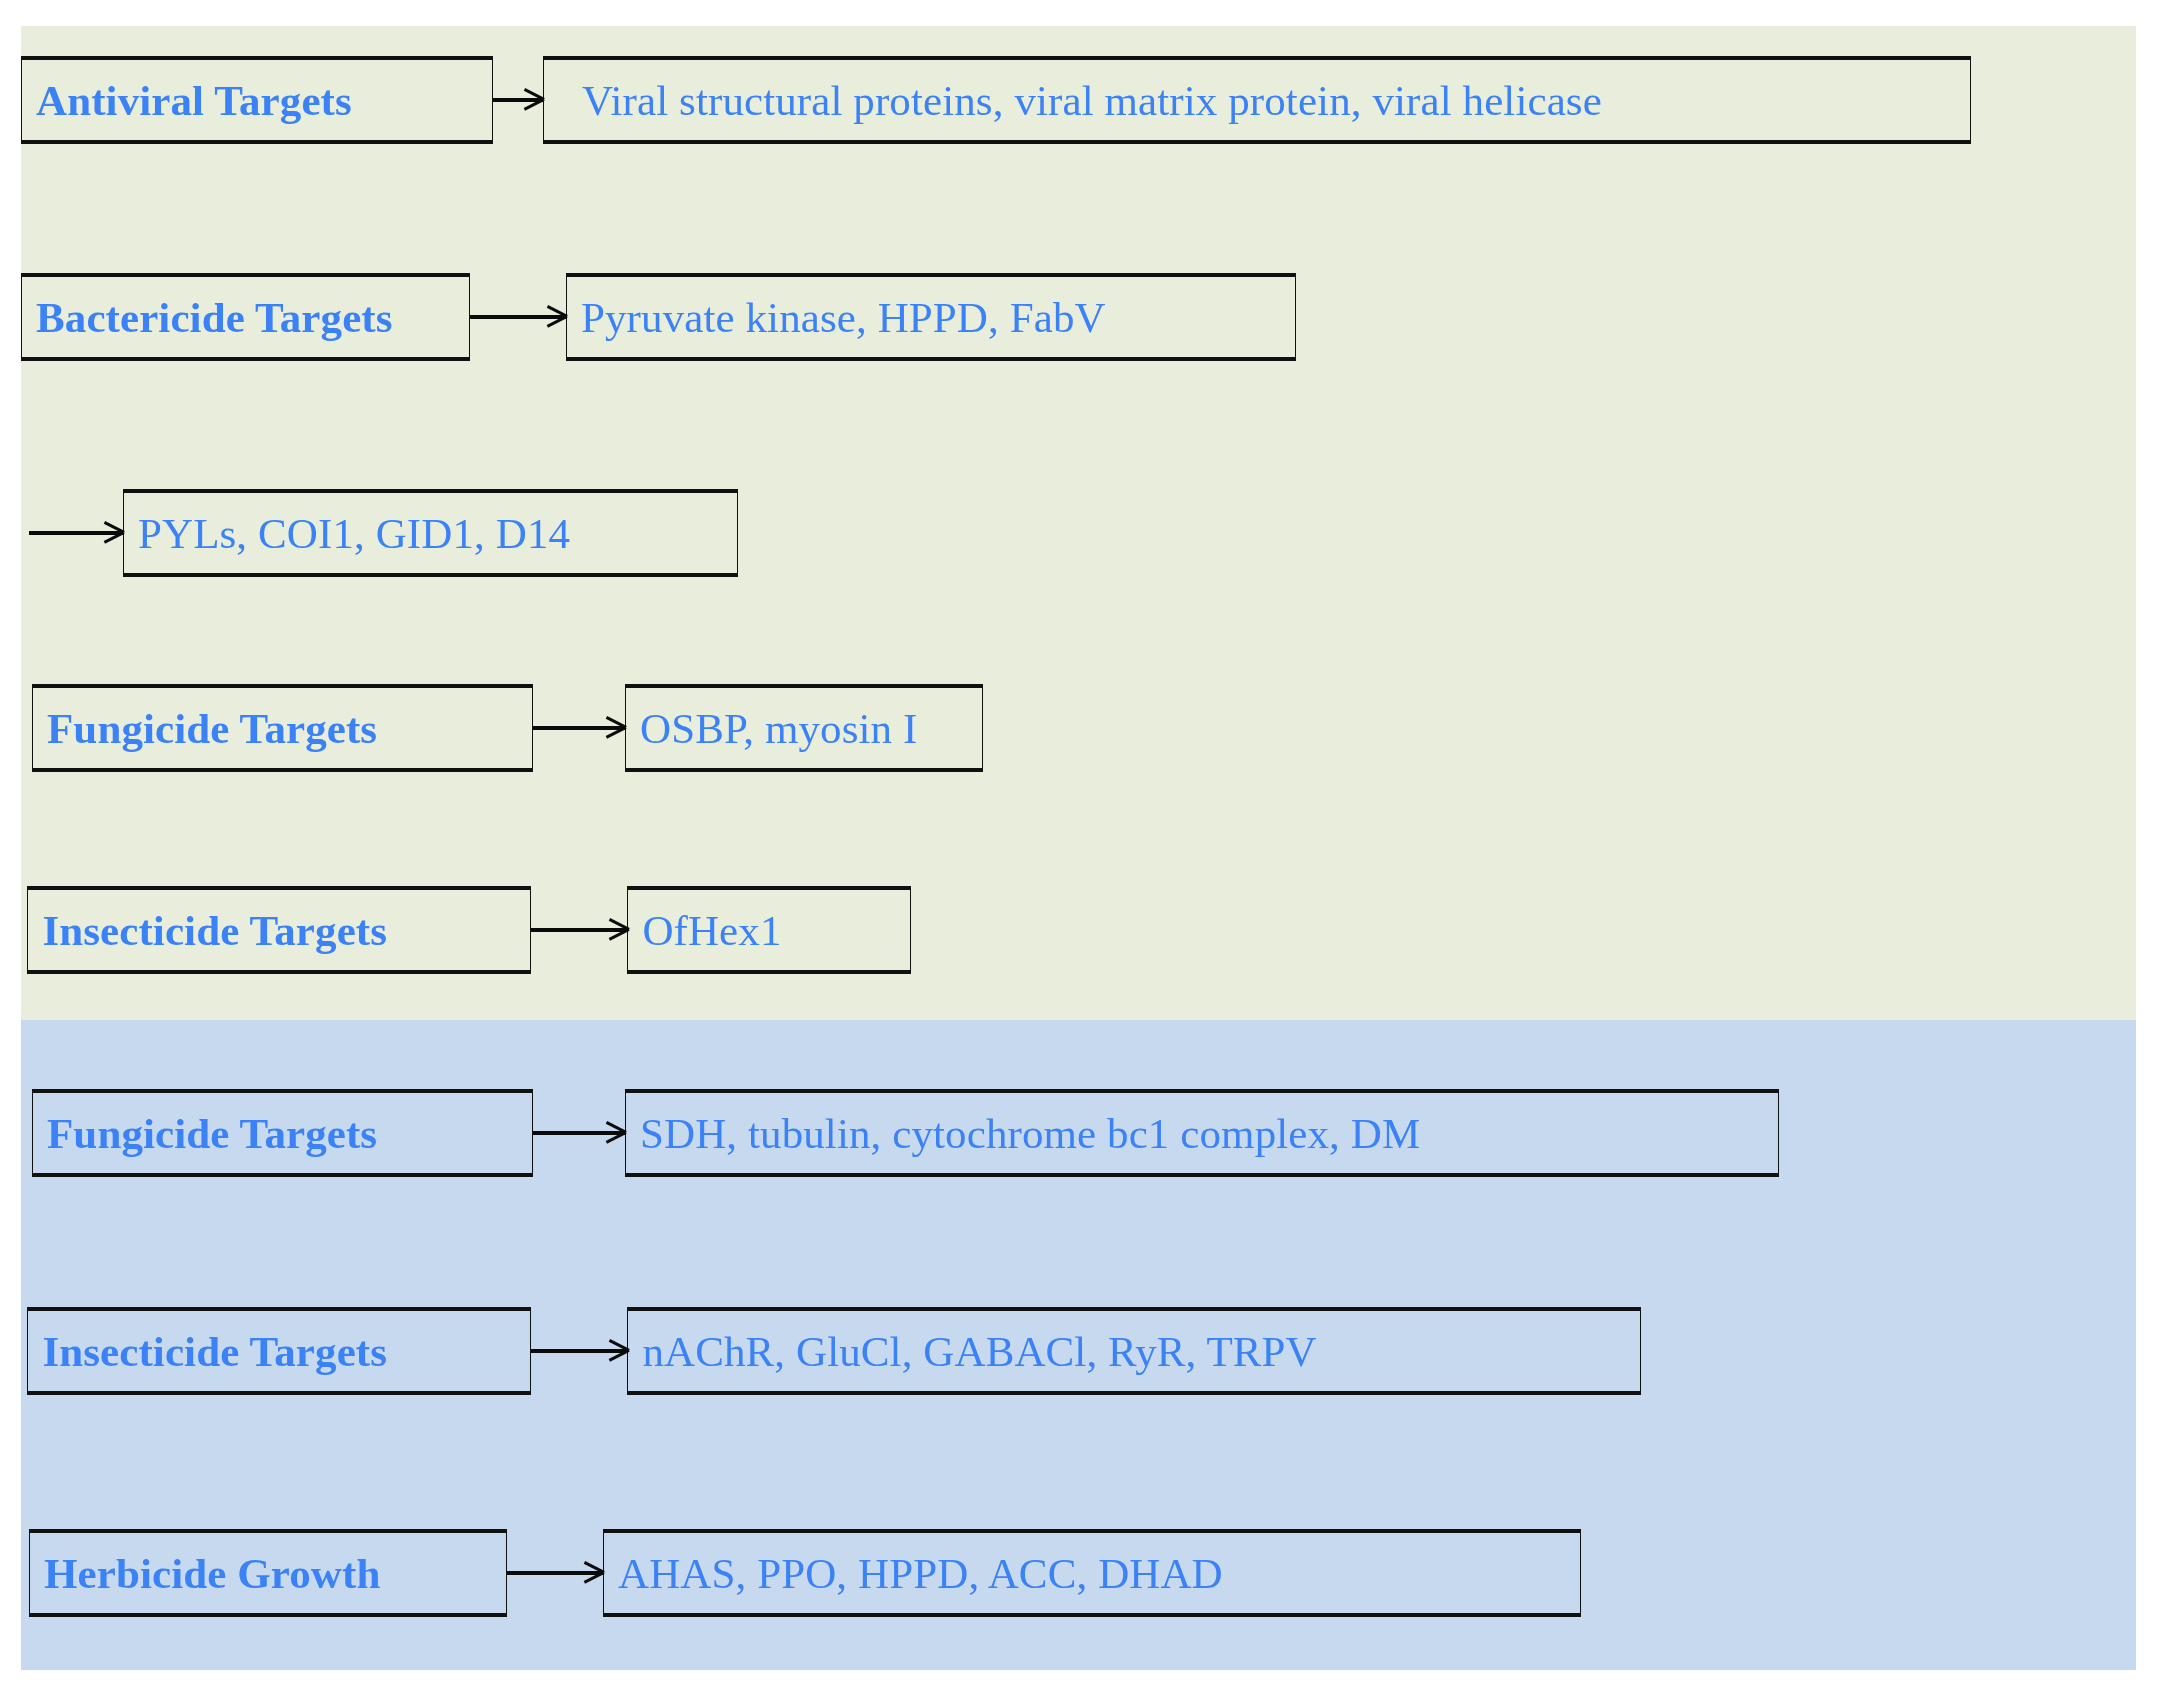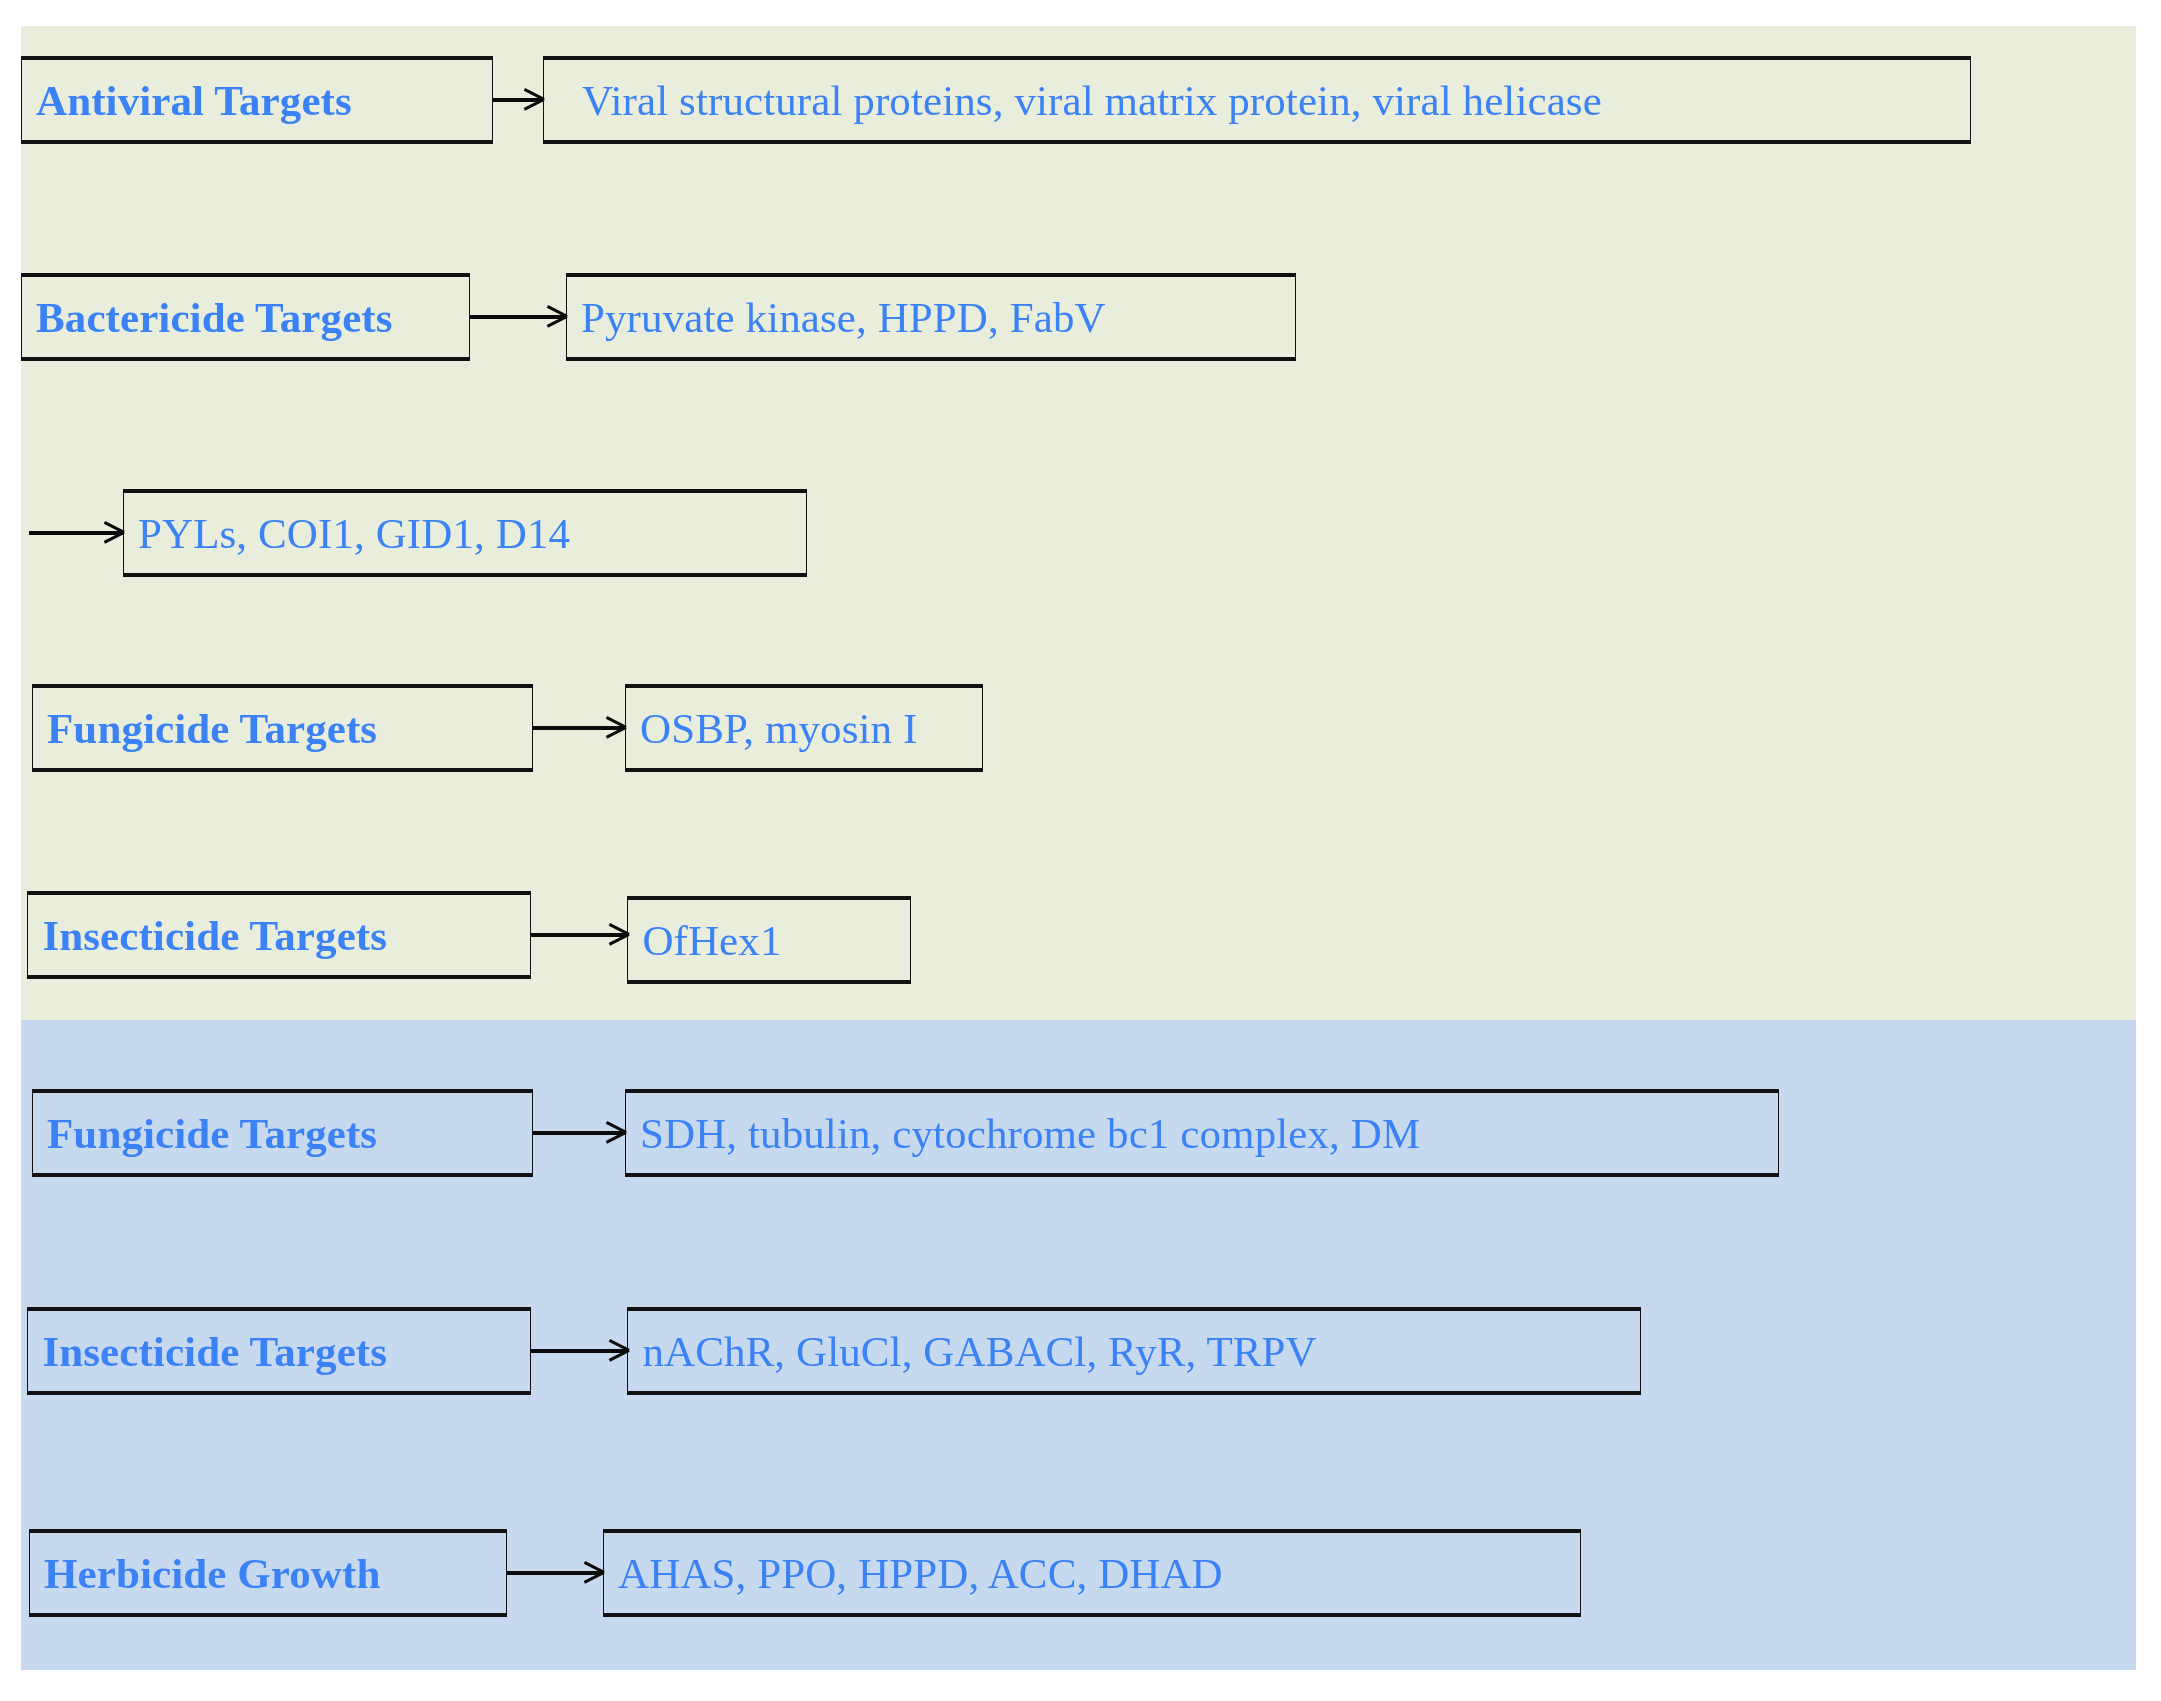--- a/index.html
+++ b/index.html
@@ -135,21 +135,21 @@
     <div class="node node-value" style="width:730px;">
       <span class="txt">Pyruvate kinase, HPPD, FabV</span>
     </div>
   </div>
 
   <div class="row" style="left:29px; top:489px;">
     <div class="arrow" style="width:94px;">
       <span class="shaft"></span>
       <span class="head"></span>
     </div>
-    <div class="node node-value" style="width:684px;">
+    <div class="node node-value" style="width:615px;">
       <span class="txt">PYLs, COI1, GID1, D14</span>
     </div>
   </div>
 
   <div class="row" style="left:32px; top:684px;">
     <div class="node node-label" style="width:501px;">
       <span class="txt">Fungicide Targets</span>
     </div>
     <div class="arrow" style="width:92px;">
       <span class="shaft"></span>
@@ -161,21 +161,21 @@
   </div>
 
   <div class="row" style="left:27.4px; top:886px;">
     <div class="node node-label" style="width:504px;">
       <span class="txt">Insecticide Targets</span>
     </div>
     <div class="arrow" style="width:96px;">
       <span class="shaft"></span>
       <span class="head"></span>
     </div>
-    <div class="node node-value" style="width:284px;margin-top:10px;">
+    <div class="node node-value" style="width:284px;">
       <span class="txt">OfHex1</span>
     </div>
   </div>
 
   <div class="row" style="left:32px; top:1089px;">
     <div class="node node-label" style="width:501px;">
       <span class="txt">Fungicide Targets</span>
     </div>
     <div class="arrow" style="width:92px;">
       <span class="shaft"></span>

